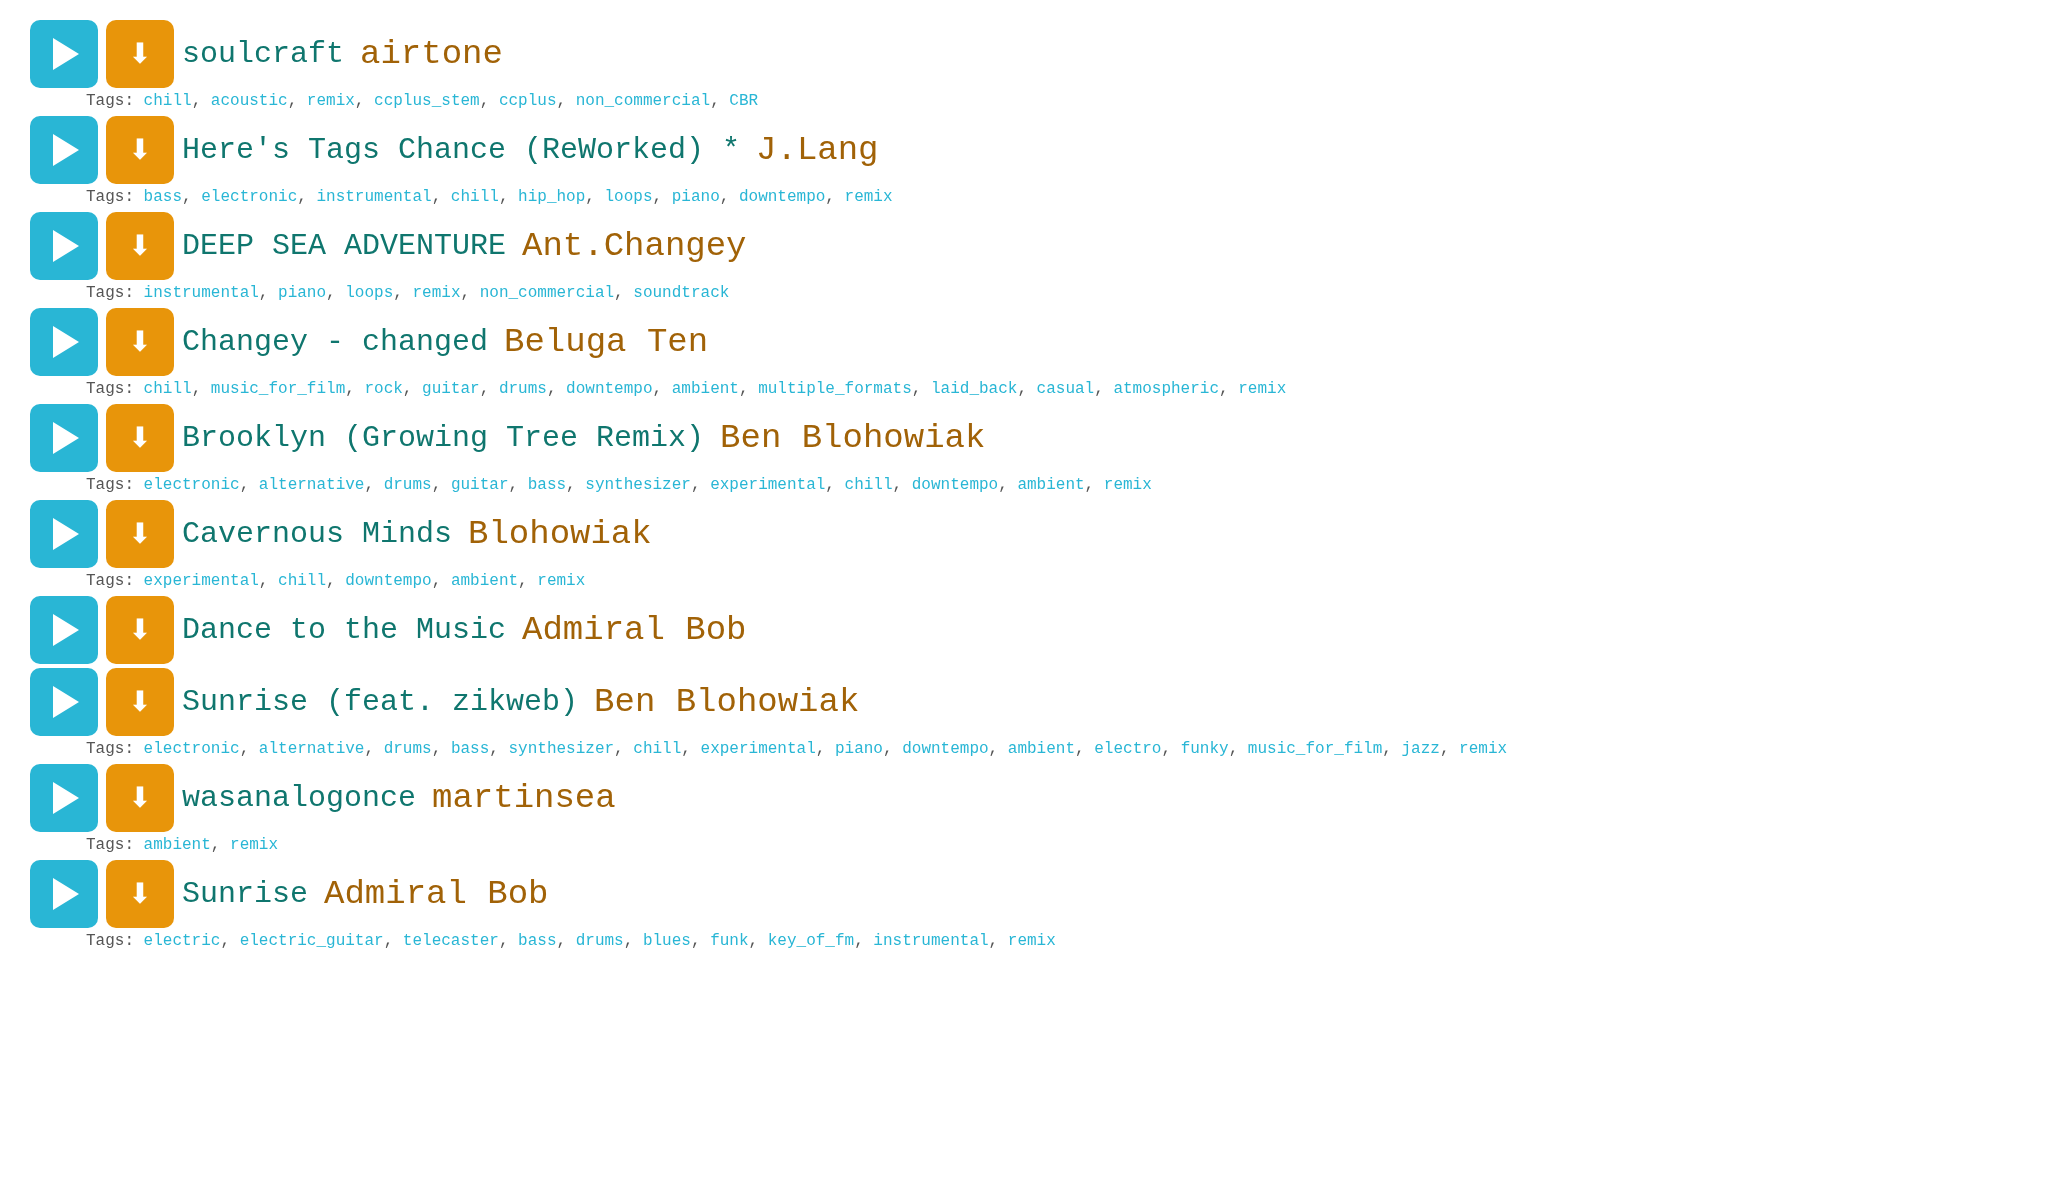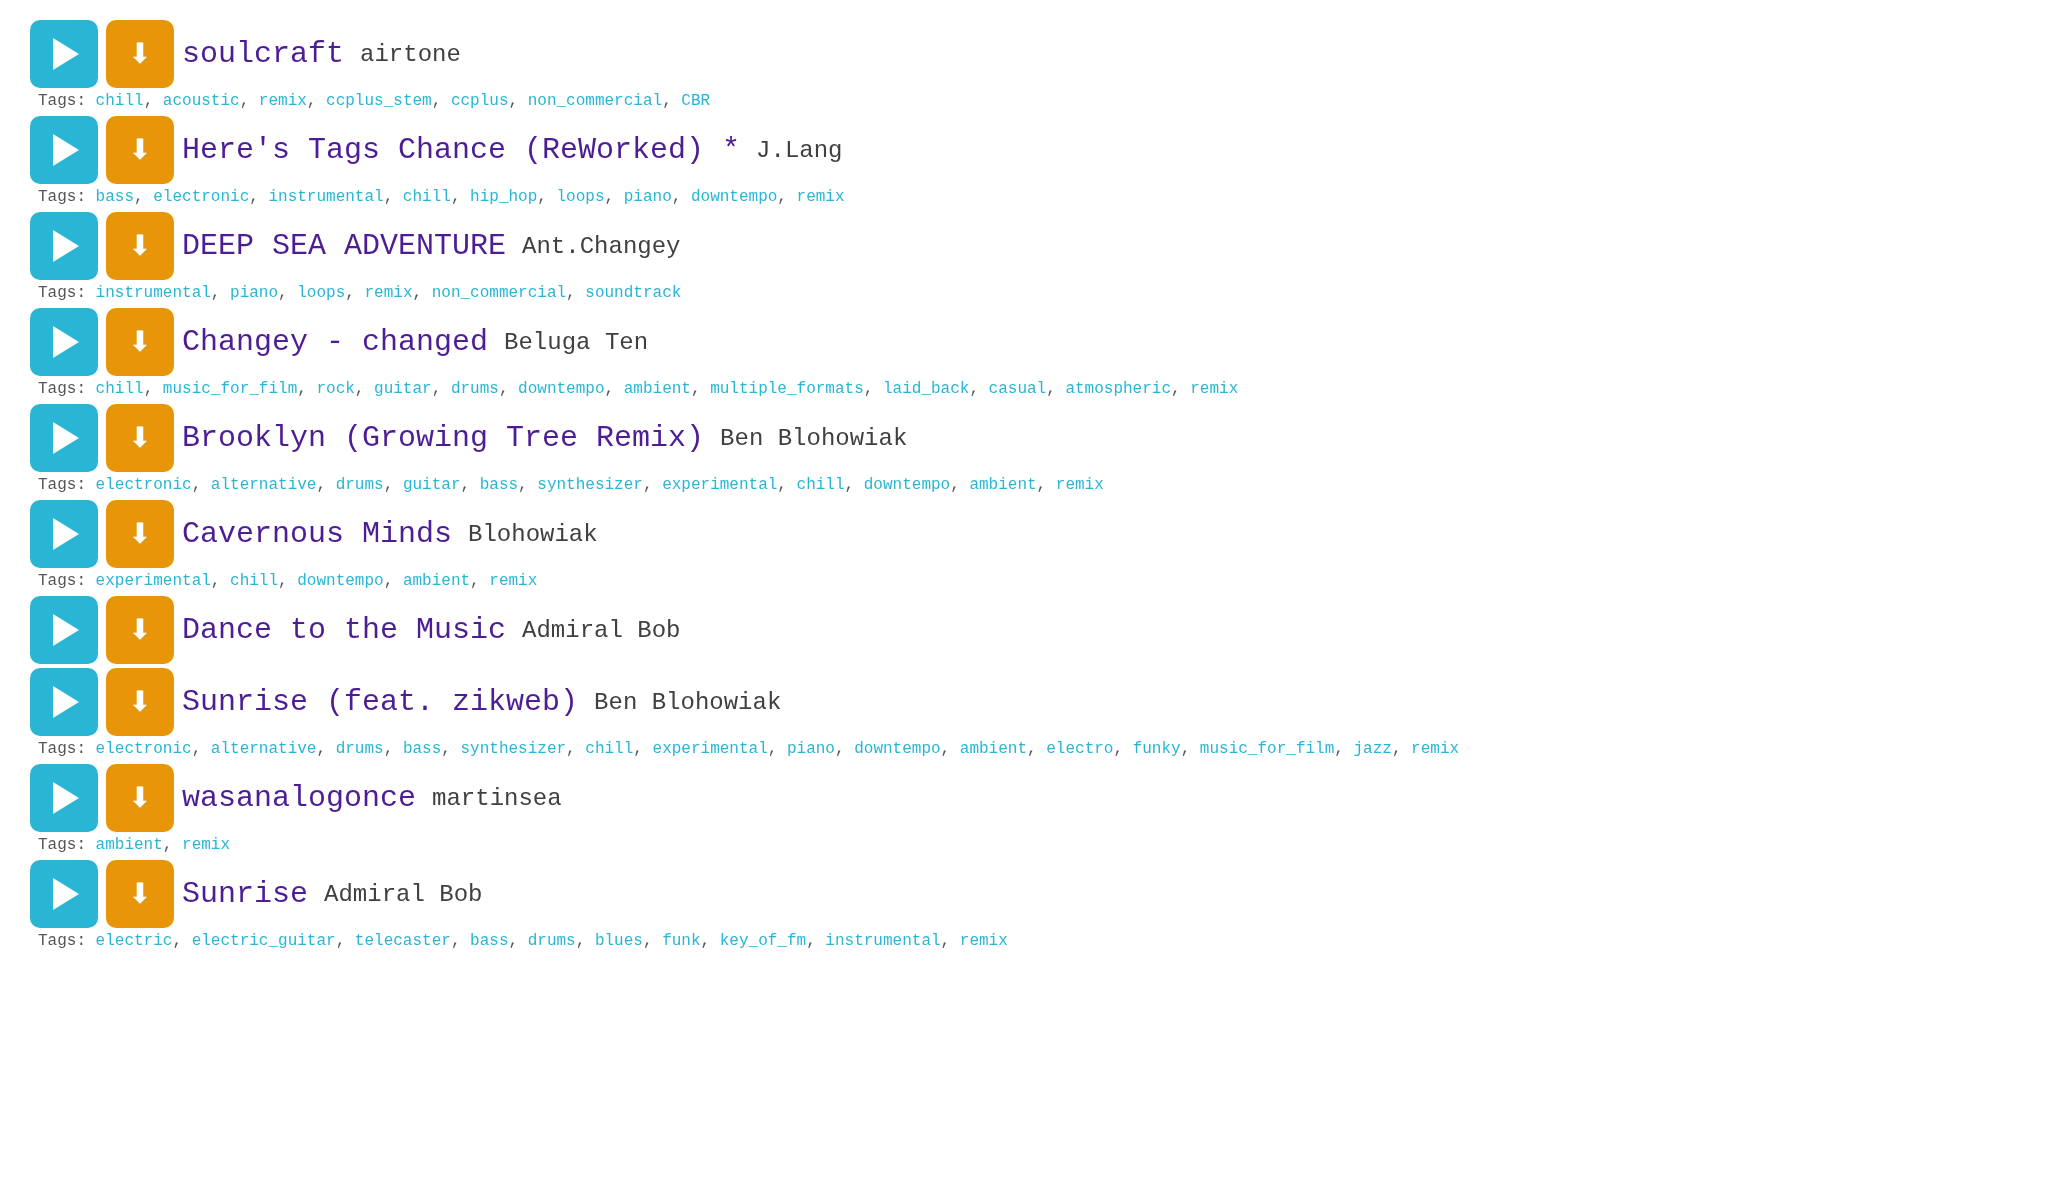--- a/index.html
+++ b/index.html
@@ -49,37 +49,38 @@
       justify-content: center;
       flex-shrink: 0;
     }
     .download-icon {
       color: #ffffff;
       font-size: 28px;
       line-height: 1;
     }
     .track-title {
       font-size: 30px;
-      color: #4c1d95;
+      color: #0f766e;
       font-weight: normal;
       text-decoration: none;
     }
     .track-artist {
-      font-size: 24px;
-      color: #404040;
+      font-size: 34px;
+      color: #a16207;
       margin-left: 8px;
     }
     .track-tags {
       font-size: 16px;
       color: #555555;
       margin-left: 8px;
       margin-bottom: 6px;
     }
     .track-tags .tags-label {
       color: #555555;
+      margin-left: 48px;
     }
     .track-tags .tag-link {
       color: #29b6d5;
       text-decoration: none;
     }
   </style>
 </head>
 <body>
 
 <div id="track-list">

